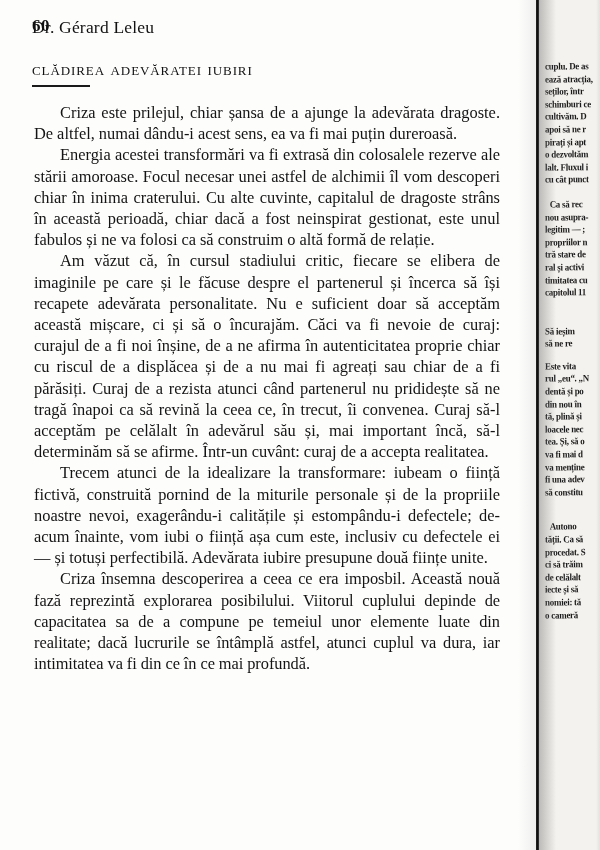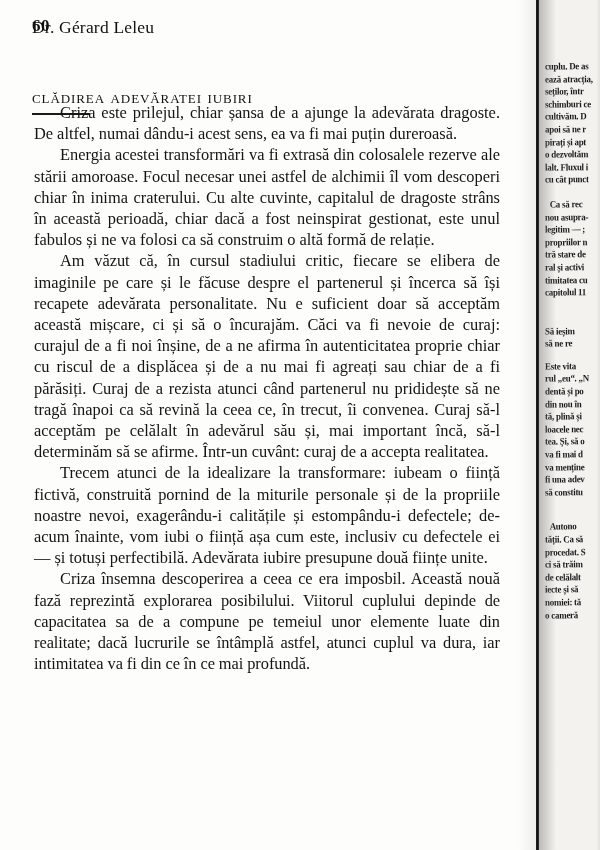--- a/index.html
+++ b/index.html
@@ -55,21 +55,20 @@
     font-size: 17.5px;
     color: #111;
     letter-spacing: 0.2px;
   }
 
   .chapter-block {
     position: absolute;
     left: 32px;
     top: 58px;
     width: 470px;
-    margin-top: 28px;
   }
 
   .chapter-title {
     font-size: 19px;
     letter-spacing: 0.9px;
     color: #111;
     font-variant: small-caps;
     text-transform: lowercase;
     white-space: nowrap;
   }

